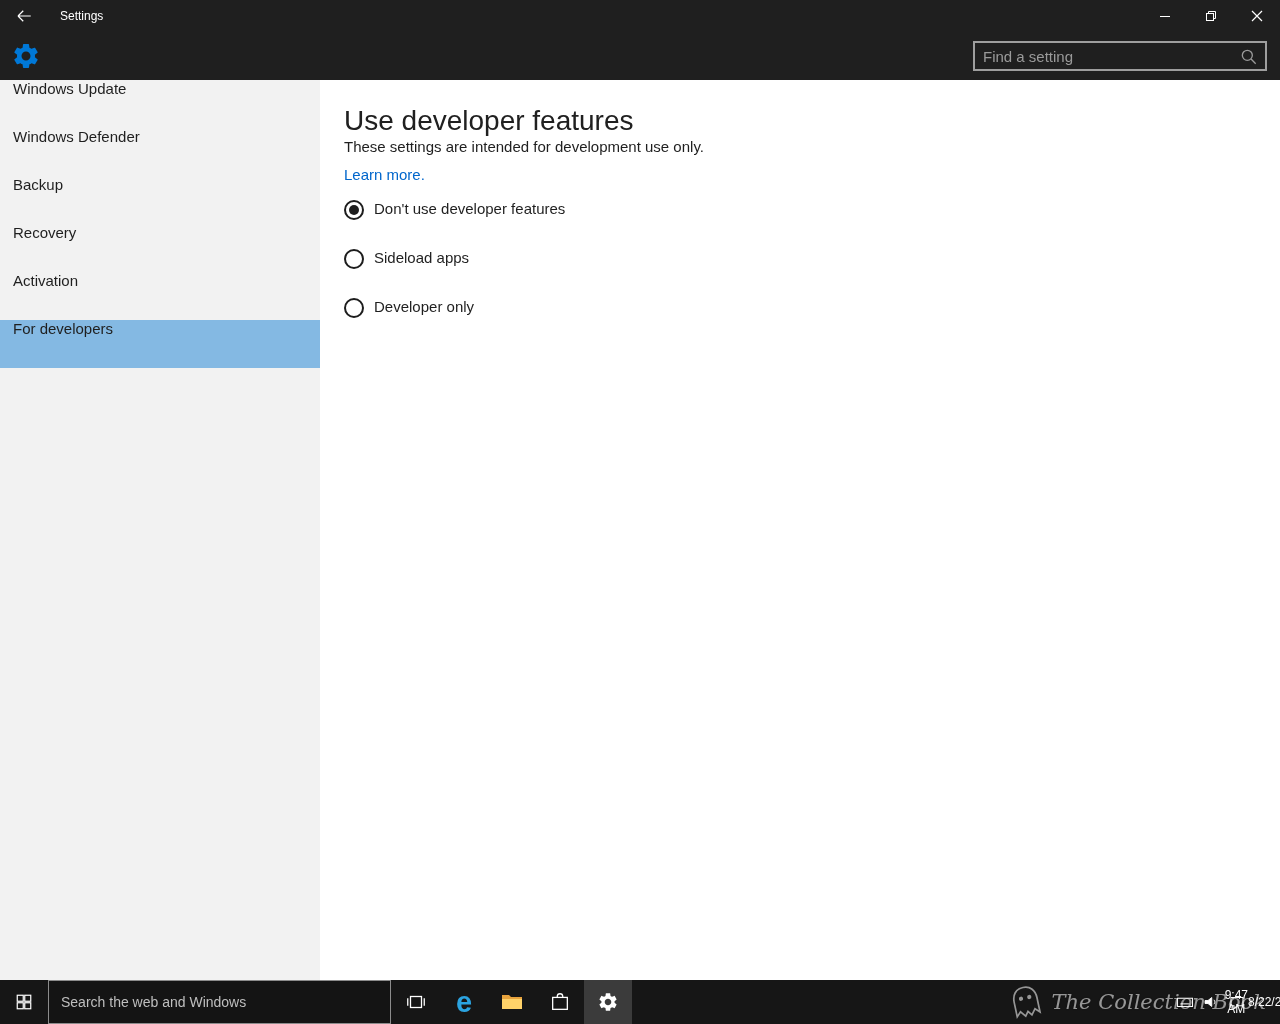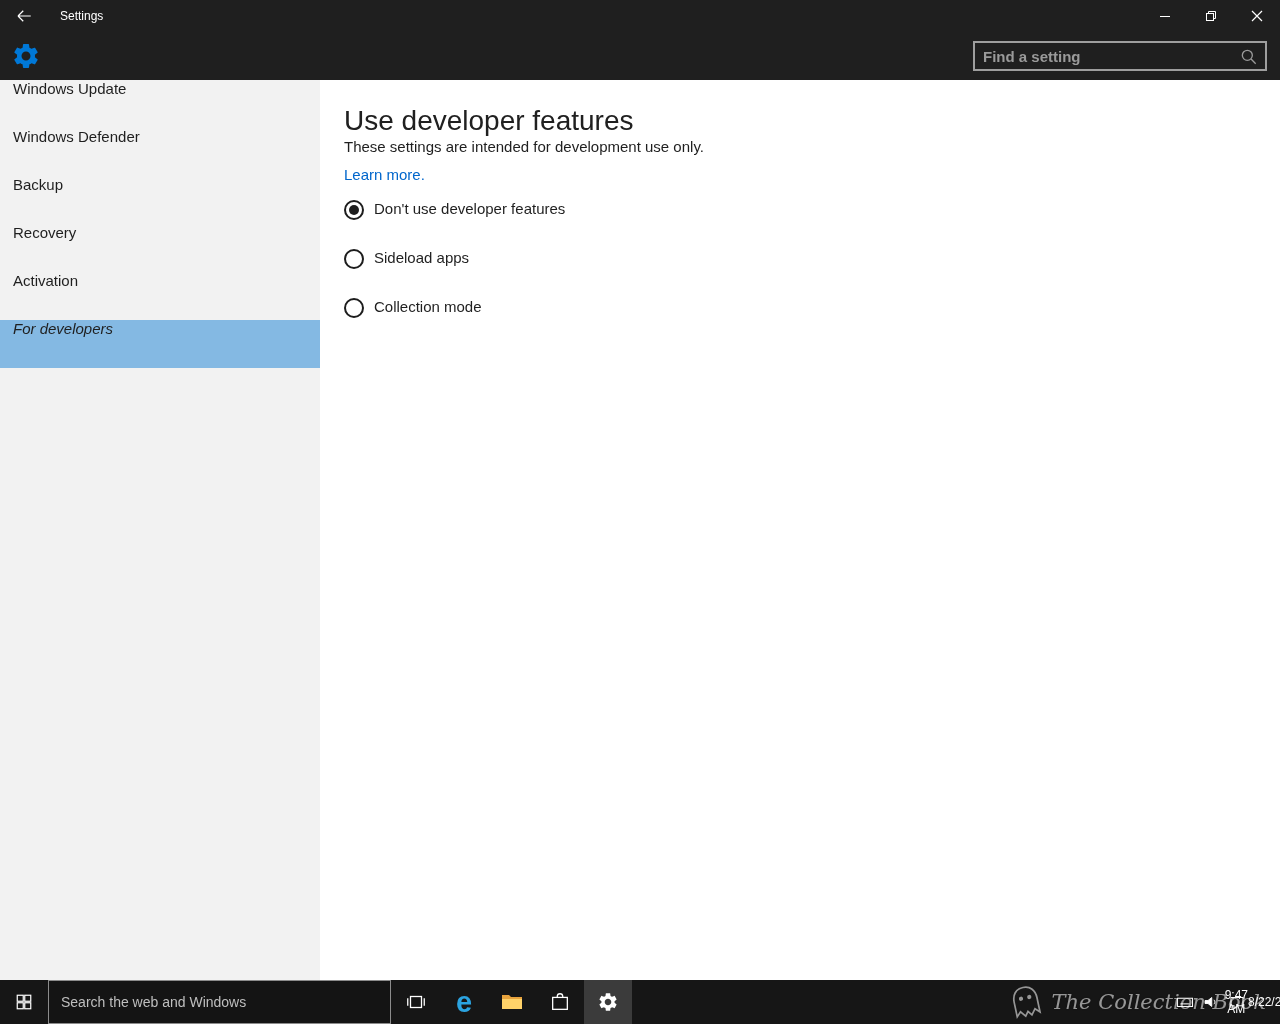--- a/index.html
+++ b/index.html
@@ -29,35 +29,35 @@
   .appheader-title {
     position:absolute; left:60px; top:0; height:48px; display:flex; align-items:center;
     color:#ffffff; font-size:15px; font-weight:700; letter-spacing:0.3px;
   }
   .header-search {
     position:absolute; right:13px; top:9px; width:294px; height:30px;
     border:2px solid #9e9e9e; background:#1f1f1f;
   }
   .header-search input {
     width:100%; height:100%; background:transparent; border:none; outline:none;
-    color:#cccccc; font-size:15px; padding:0 30px 0 8px; font-family:"Liberation Sans", sans-serif;font-weight:bold;
+    color:#cccccc; font-size:15px; padding:0 30px 0 8px; font-family:"Liberation Sans", sans-serif;
   }
   .header-search input::placeholder { color:#9a9a9a; opacity:1; }
   .header-search .mag { position:absolute; right:6px; top:4px; }
 
   
   .sidebar {
     position:absolute; top:80px; left:0; width:320px; height:900px;
     background:#f2f2f2;
   }
   .side-item {
     height:48px; display:flex; padding-left:13px;
     font-size:15px; color:#1f1f1f; cursor:pointer;
   }
-  .side-item.selected { background:#84b9e3;font-style:italic; }
+  .side-item.selected { background:#84b9e3; }
 
   
   .main {
     position:absolute; top:80px; left:320px; width:960px; height:712px;
     background:#ffffff; padding-left:24px;
   }
   .page-title { margin-top:24px; font-size:28px; font-weight:300; color:#202020; line-height:34px; }
   .page-desc { margin-top:0; font-size:15px; color:#1f1f1f; line-height:18px; }
   .learn-link { margin-top:10px; font-size:15px; color:#0066cc; line-height:18px; cursor:pointer; display:inline-block; }
   .options { margin-top:16px; }
@@ -178,21 +178,21 @@
           <span class="dot"></span>
         </span>
       <span class="option-label">Don't use developer features</span>
     </div>
     <div class="option">
       <span class="radio"></span>
       <span class="option-label">Sideload apps</span>
     </div>
     <div class="option">
       <span class="radio"></span>
-      <span class="option-label">Collection mode</span>
+      <span class="option-label">Developer only</span>
     </div>
   </div>
 </main>
 
 <div class="taskbar">
   <button class="start-btn">
     <svg width="18" height="18" viewBox="0 0 24 24" fill="none" stroke="#ffffff" stroke-width="1.6">
       <rect x="3" y="3" width="8" height="8"></rect>
       <rect x="13" y="3" width="8" height="8"></rect>
       <rect x="3" y="13" width="8" height="8"></rect>

